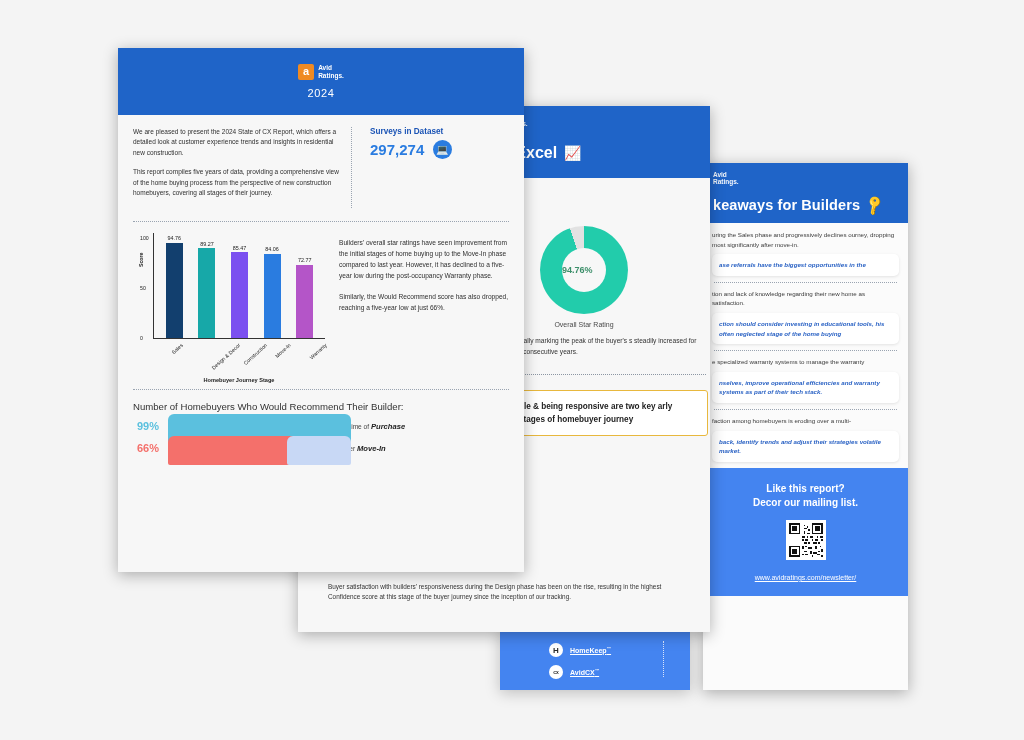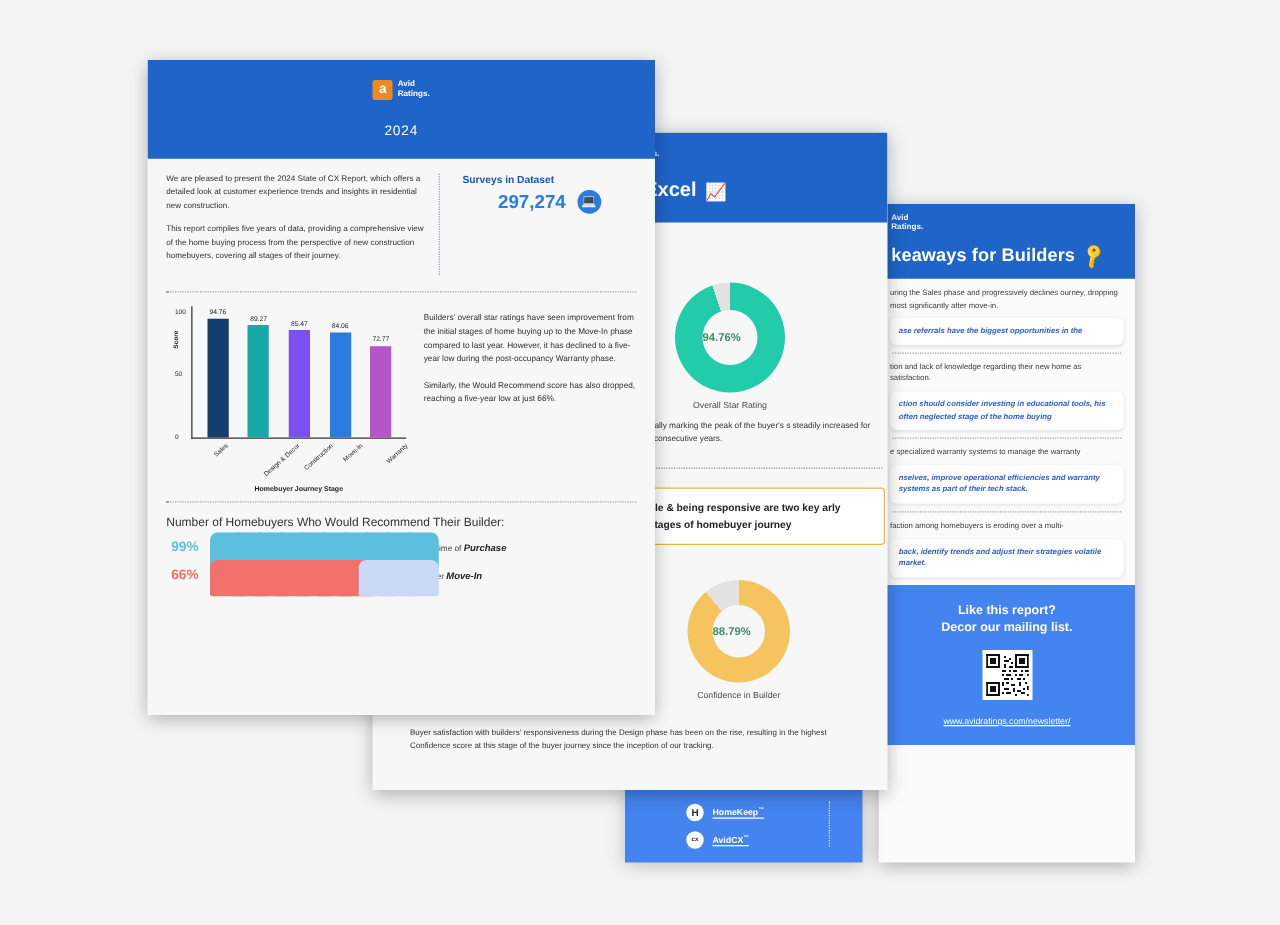--- a/index.html
+++ b/index.html
@@ -62,34 +62,34 @@
   .p2foot{position:absolute;font-size:6.4px;line-height:1.6;color:#333;}
 
   
   #page1{left:118px;top:48px;width:406px;height:524px;z-index:4;}
   #page1 .hdr{background:#1f64c8;color:#fff;text-align:center;padding:13px 0 16px 0;}
   .avid-logo{display:inline-flex;align-items:center;gap:4px;}
   .avid-mark{width:16px;height:16px;background:#ef8a22;border-radius:2px;color:#fff;
              font-weight:700;font-size:11px;display:flex;align-items:center;justify-content:center;line-height:1;}
   .avid-words{font-size:6.5px;line-height:1.12;text-align:left;font-weight:700;}
   .p1title{font-size:17px;font-weight:700;margin-top:13px;letter-spacing:.1px;}
-  .p1year{font-size:11px;margin-top:19px;font-weight:400;letter-spacing:.6px;}
+  .p1year{font-size:11px;margin-top:7px;font-weight:400;letter-spacing:.6px;}
   #page1 .body{padding:12px 15px 0 15px;position:relative;}
   .intro-row{display:flex;gap:0;}
   .intro-left{width:218px;padding-right:12px;box-sizing:border-box;}
   .intro-left p{margin:0 0 9px 0;font-size:6.5px;line-height:1.62;color:#2f2f2f;}
   .vsep{border-left:1px dotted #9aa4b1;}
   .intro-right{flex:1;padding-left:18px;box-sizing:border-box;}
   .stat-label{font-size:8.2px;font-weight:700;color:#1b54b5;}
   .stat-row{display:flex;align-items:center;gap:9px;margin-top:4px;}
   .stat-num{font-size:15px;font-weight:700;color:#2a7ce0;}
   .stat-ico{width:19px;height:19px;border-radius:50%;background:#2a7ce0;color:#fff;
             display:flex;align-items:center;justify-content:center;font-size:10px;}
   .stat-block+.stat-block{margin-top:13px;}
-  .stat-row.center{justify-content:center;}
+  .stat-row.center{justify-content:flex-start;}
   .hsep{border-top:1px dotted #9aa4b1;margin:13px 0 11px 0;}
   .sec-title{font-size:10.5px;color:#2f6fb8;font-weight:400;margin-bottom:5px;}
 
   
   .chart-area{display:flex;gap:14px;}
   .chart-box{width:192px;}
   .plot{position:relative;height:105px;margin-left:20px;border-bottom:1px solid #333;border-left:1px solid #333;}
   .ylab{position:absolute;left:-16px;top:34px;transform:rotate(-90deg);transform-origin:left top;
         font-size:5.2px;font-weight:700;color:#222;white-space:nowrap;}
   .ytick{position:absolute;left:-14px;font-size:5.2px;color:#222;}
@@ -256,28 +256,20 @@
         </div>
         <div class="donut-cap">Overall Star Rating</div>
       </div>
 
       <div class="p2para" style="left:212px;top:158px;width:190px;">typically marking the peak of the buyer's
 s steadily increased for four consecutive years.</div>
       <div class="p2dots" style="left:212px;top:196px;width:196px;"></div>
       <div class="p2box" style="left:210px;top:212px;width:178px;">ble &amp; being responsive are two key
 arly stages of homebuyer journey</div>
 
-      <div class="donut-wrap" style="left:252px;top:286px;">
-        <div class="donut" id="donut2" style="width: 82px; height: 82px; background: conic-gradient(rgb(245, 196, 94) 0deg, rgb(245, 196, 94) 88.79%, rgb(226, 226, 226) 88.79%, rgb(226, 226, 226) 100%);">
-          <div class="hole" style="left:20px;top:20px;width:42px;height:42px;">
-            <span class="val" style="color:#3c8f6a;">88.79%</span>
-          </div>
-        </div>
-        <div class="donut-cap">Confidence in Builder</div>
-      </div>
 
       <div class="p2foot" style="left:30px;top:404px;width:350px;">Buyer satisfaction with builders' responsiveness during the Design phase has been on the rise, resulting in the highest Confidence score at this stage of the buyer journey since the inception of our tracking.</div>
     </div>
   </div>
 
   <div class="page" id="page1">
     <div class="hdr">
       <div class="avid-logo">
         <span class="avid-mark">a</span>
         <span class="avid-words">

